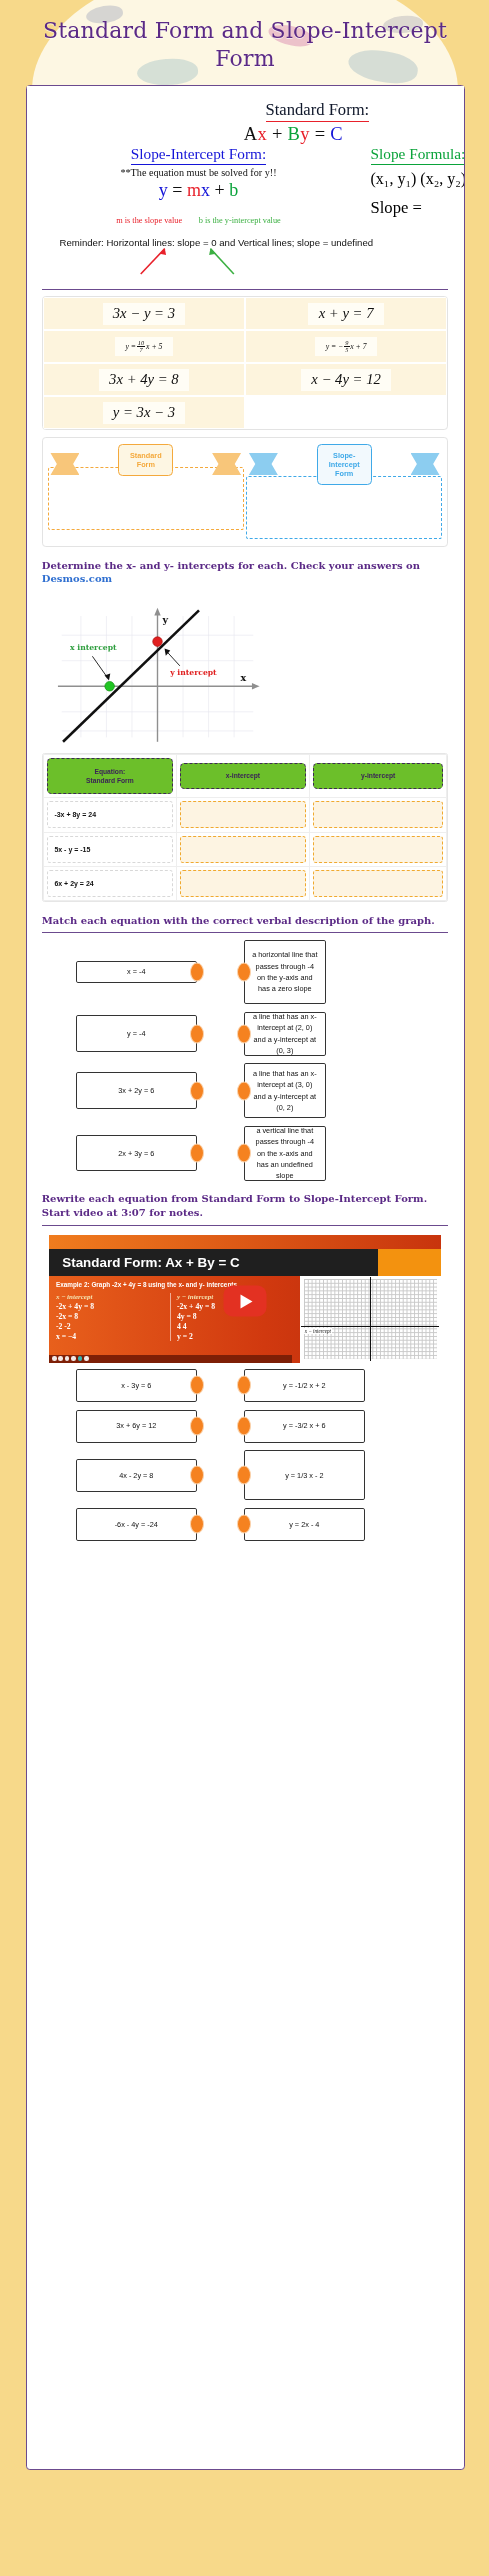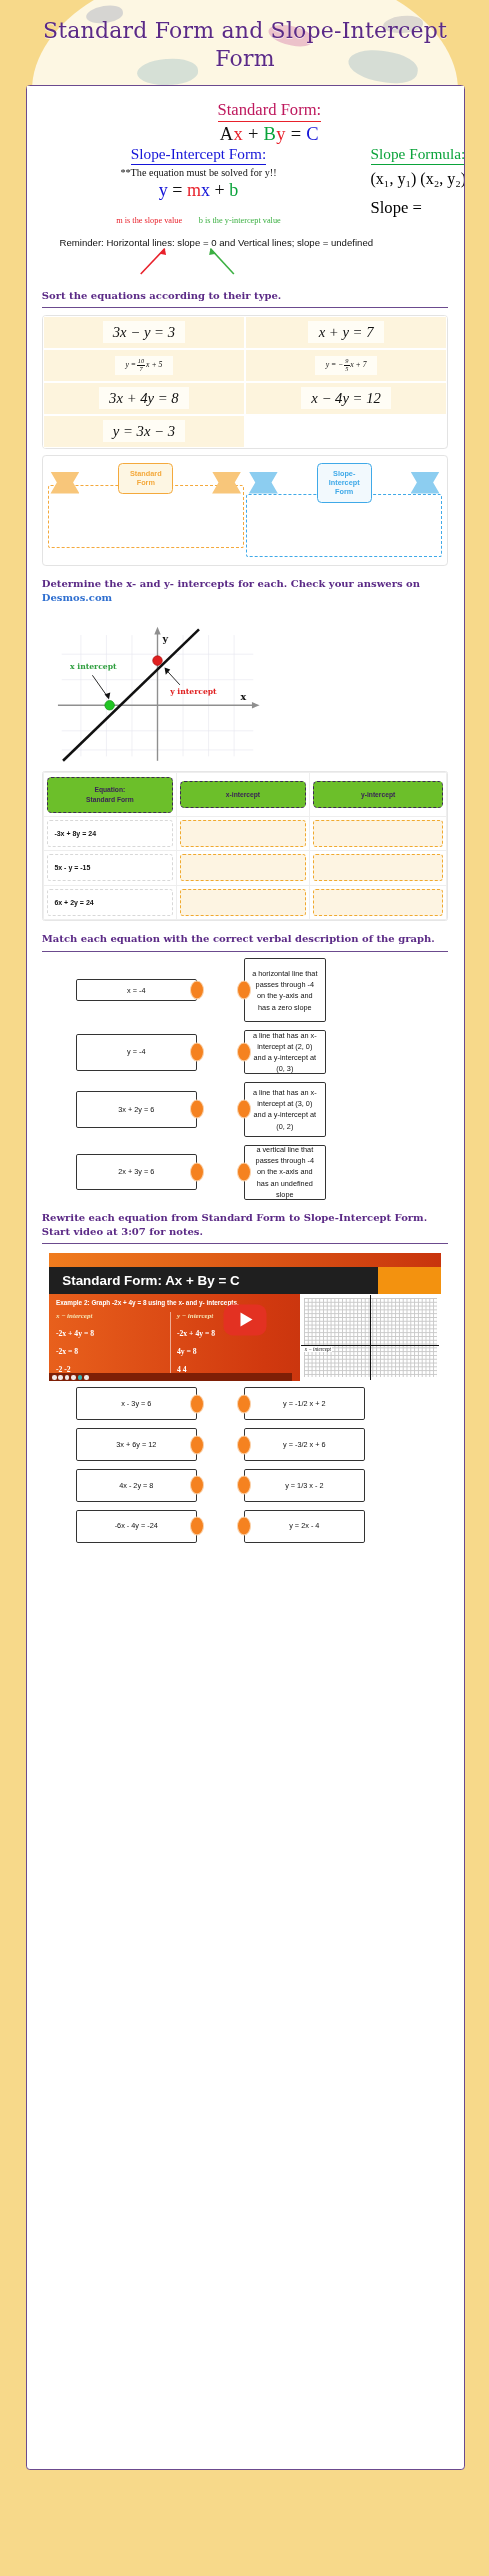--- a/index.html
+++ b/index.html
@@ -56,22 +56,22 @@
     min-height:2385px;
     padding:0 0 19px 0;
   }
 
   
   .formula-card { position:relative; height:191px; overflow:hidden; background:#fff; }
   .formula-inner { position:absolute; left:0; top:0; width:644px; height:191px; }
 
   .sf-block { position:absolute; left:191px; top:14px; text-align:center; }
   .sf-title {
-    font-family:"Liberation Serif", serif; font-size:16.6px; color:#be185d;
-    border-bottom:1.9px solid #e8212b; display:inline-block; padding-bottom:0.6px;
+    font-family:"Liberation Serif", serif; font-size:16.6px; color:#0f172a;
+    border-bottom:1.9px solid #e8212b; display:inline-block; padding-bottom:0.6px;margin-left:48px;
   }
   .sf-eq { font-family:"Liberation Serif", serif; font-size:18.5px; margin-top:2.6px; letter-spacing:0.3px; }
   .c-black{color:#111}.c-red{color:#e8212b}.c-green{color:#0aa33a}.c-blue{color:#1414d8}
 
   .si-block { position:absolute; left:38px; top:59px; text-align:center; width:268px; }
   .si-title {
     font-family:"Liberation Serif", serif; font-size:15.3px; color:#1414d8;
     border-bottom:1.3px solid #1414d8; display:inline-block; padding-bottom:0.6px;
   }
   .si-note { font-family:"Liberation Serif", serif; font-size:10.2px; color:#111; margin-top:1.9px; }
@@ -192,21 +192,21 @@
   }
   .v-orange-tab { position:absolute; right:0; top:14px; width:16%; height:27px; background:#f3920f; }
   .v-body { position:absolute; left:0; top:41px; right:0; bottom:0; }
   .v-left { position:absolute; left:0; top:0; width:62%; bottom:0; color:#fff;
             font-family:"Liberation Sans", sans-serif; padding:5.1px 6.4px; }
   .v-ex { font-size:6.4px; font-weight:700; line-height:1.35; }
   .v-work { display:flex; gap:6.4px; margin-top:3.8px; font-family:"Liberation Serif", serif; }
   .v-colA, .v-colB { flex:1; }
   .v-colA { border-right:0.6px solid rgba(255,255,255,.55); padding-right:5.1px; }
   .v-ital { font-style:italic; font-weight:700; font-size:7px; color:#f6e3b0; }
-  .v-line { font-size:7.7px; font-weight:700; margin-top:9px; }
+  .v-line { font-size:7.7px; font-weight:700; margin-top:1px; }
   .v-right { position:absolute; right:0; top:0; width:36%; bottom:0; background:#fff; }
   .v-gridimg { position:absolute; inset:3.8px; background-size:3.8px 3.8px;
     background-image:linear-gradient(to right,#c9c9c9 0.6px,transparent 0.6px),
                      linear-gradient(to bottom,#c9c9c9 0.6px,transparent 0.6px); }
   .v-axisv { position:absolute; left:50%; top:1.3px; bottom:1.3px; width:1.3px; background:#111; }
   .v-axish { position:absolute; top:58%; left:1.3px; right:1.3px; height:1.3px; background:#111; }
   .v-xint { position:absolute; left:3.8px; top:60%; font-family:"Liberation Serif", serif;
             font-style:italic; font-size:5.1px; color:#111; background:#fff; padding:0 1.3px; }
   .play {
     position:absolute; left:50%; top:52%; transform:translate(-50%,-50%);
@@ -271,21 +271,20 @@
           <div class="slope-title">Slope Formula:</div>
           <div class="slope-pts">(x₁, y₁)  (x₂, y₂)</div>
           <div class="slope-eq">Slope = </div>
         </div>
 
         <div class="reminder">Reminder: Horizontal lines: slope = 0 and Vertical lines; slope = undefined</div>
       </div>
     </div>
 
     <div class="section">
-      <div class="sec-head">Sort the equations according to their type.</div>
       <hr class="sec-rule">
       <div class="sort-box">
         <div class="sort-grid">
           <div class="sort-cell">
               <span class="eq-chip eq-lg ital">3x − y = 3</span>
             </div>
           <div class="sort-cell">
               <span class="eq-chip eq-lg ital">x + y = 7</span>
             </div>
           <div class="sort-cell">
@@ -537,21 +536,21 @@
           <div class="dot dot-l"></div>
         </div>
       </div>
 
       <div class="match-row">
         <div class="match-left">
           <div class="mcard" style="height:33px">4x - 2y = 8</div>
           <div class="dot dot-r"></div>
         </div>
         <div class="match-right" style="width:121px">
-          <div class="mcard" style="height:33px">y = 1/3 x - 2</div>
+          <div class="mcard" style="height:50px">y = 1/3 x - 2</div>
           <div class="dot dot-l"></div>
         </div>
       </div>
 
       <div class="match-row">
         <div class="match-left">
           <div class="mcard" style="height:33px">-6x - 4y = -24</div>
           <div class="dot dot-r"></div>
         </div>
         <div class="match-right" style="width:121px">

